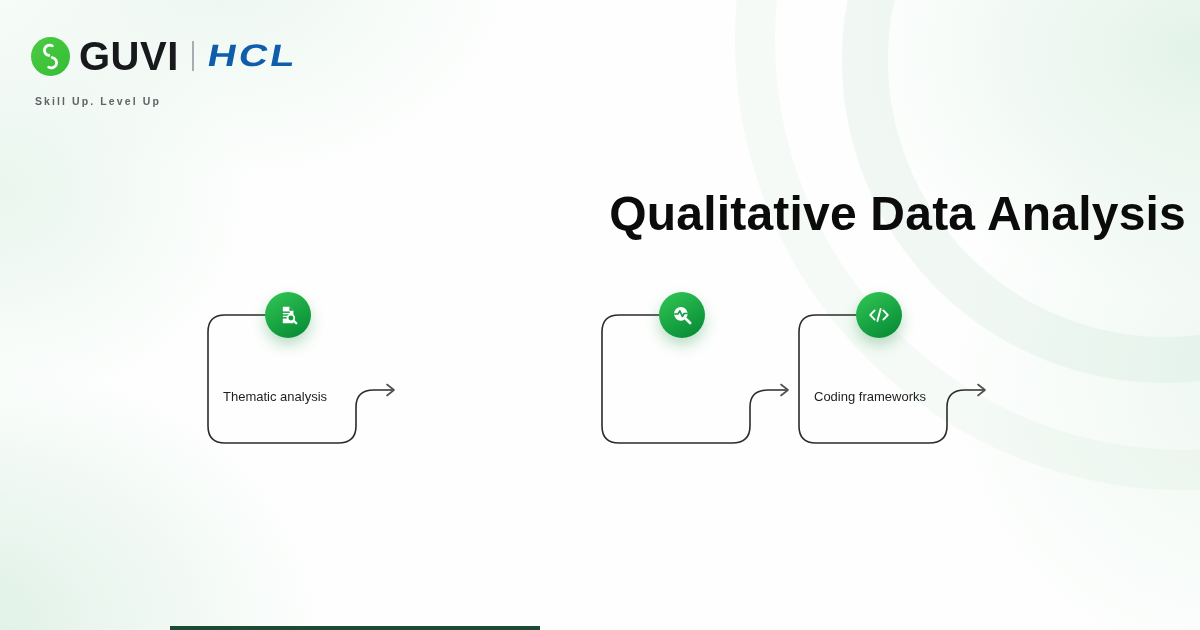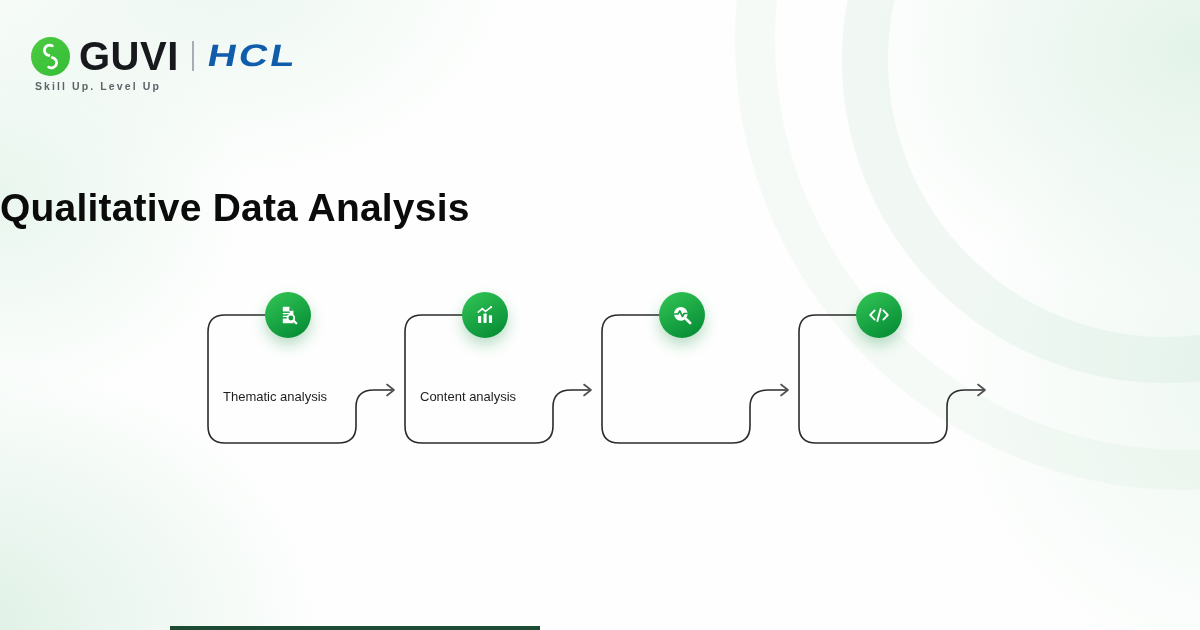--- a/index.html
+++ b/index.html
@@ -19,26 +19,26 @@
   
   .brand{position:absolute;left:31px;top:36px;}
   .brand-row{display:flex;align-items:center;height:40px;}
   .guvi-badge{width:39px;height:39px;border-radius:50%;
     background:linear-gradient(135deg,#4ccb42,#34bd36);
     display:flex;align-items:center;justify-content:center;flex:0 0 auto;}
   .guvi-text{font-size:40px;font-weight:700;color:#17191c;letter-spacing:.5px;margin-left:9px;}
   .brand-divider{width:2px;height:30px;background:#a9adb3;margin:0 14px 0 13px;}
   .hcl-text{font-size:31px;font-weight:800;color:#0f5dab;letter-spacing:2px;
     transform:skewX(-11deg) scaleX(1.28);transform-origin:left center;display:inline-block;}
-  .tagline{margin-top:4px;margin-left:4px;font-size:10.5px;font-weight:600;
+  .tagline{margin-top:19px;margin-left:4px;font-size:10.5px;font-weight:600;
     color:#5f6368;letter-spacing:2.1px;}
 
   
-  .title{position:absolute;left:0;top:186px;width:1186px;margin:0;text-align:left;
-    font-size:39px;font-weight:800;color:#0b0b0c;letter-spacing:.2px;}
+  .title{position:absolute;left:0;top:186px;width:1186px;margin:0;text-align:right;
+    font-size:48px;font-weight:800;color:#0b0b0c;letter-spacing:.2px;}
 
   
   .flow{position:absolute;left:0;top:0;width:1200px;height:630px;}
   .step{position:absolute;top:0;width:200px;height:470px;}
   .step.s1{left:203px}.step.s2{left:400px}.step.s3{left:597px}.step.s4{left:794px}
   .connector{position:absolute;left:0;top:310px;}
   .connector .card-path{fill:none;stroke:#2b2b2b;stroke-width:1.6;}
   .connector .arrow-path{fill:none;stroke:#4f4f4f;stroke-width:1.6;stroke-linecap:round;stroke-linejoin:round;}
   .icon-circle{position:absolute;left:62px;top:292px;width:46px;height:46px;border-radius:50%;
     background:linear-gradient(150deg,#2fc253 8%,#0a9038 85%);
@@ -90,37 +90,20 @@
           <line x1="6.3" y1="9.4" x2="13.6" y2="9.4" stroke="#0f9c3e" stroke-width="1.3"></line>
           <line x1="6.3" y1="12" x2="13.6" y2="12" stroke="#0f9c3e" stroke-width="1.3"></line>
           <line x1="6.3" y1="14.6" x2="11.5" y2="14.6" stroke="#0f9c3e" stroke-width="1.3"></line>
           <circle cx="14.7" cy="14.8" r="3.1" fill="#0f9c3e" stroke="#ffffff" stroke-width="1.6"></circle>
           <line x1="17.1" y1="17.2" x2="19.6" y2="19.6" stroke="#ffffff" stroke-width="2.1" stroke-linecap="round"></line>
         </svg>
       </div>
       <div class="step-label">Thematic analysis</div>
     </div>
 
-    <div class="step s2">
-      <svg class="connector" width="200" height="140" viewBox="0 0 200 140">
-        <path class="card-path" d="M 86 5 L 22 5 Q 5 5 5 22 L 5 116 Q 5 133 22 133 L 135 133 Q 153 133 153 116 L 153 97 Q 153 80 171 80 L 190 80"></path>
-        <path class="arrow-path" d="M 184 74.5 L 191 80 L 184 85.5"></path>
-      </svg>
-      <div class="icon-circle">
-        <svg width="26" height="26" viewBox="0 0 24 24">
-          <rect x="5.6" y="13" width="2.9" height="6.4" rx="0.7" fill="#ffffff"></rect>
-          <rect x="10.6" y="10.6" width="2.9" height="8.8" rx="0.7" fill="#ffffff"></rect>
-          <rect x="15.6" y="12.2" width="2.9" height="7.2" rx="0.7" fill="#ffffff"></rect>
-          <polyline points="5.8,9.4 9.5,6.3 12.5,8.6 17.6,4.7" fill="none" stroke="#ffffff" stroke-width="1.5" stroke-linecap="round" stroke-linejoin="round"></polyline>
-          <circle cx="9.5" cy="6.3" r="1.05" fill="#ffffff"></circle>
-          <circle cx="17.6" cy="4.7" r="1.05" fill="#ffffff"></circle>
-        </svg>
-      </div>
-      <div class="step-label">Content analysis</div>
-    </div>
 
     <div class="step s3">
       <svg class="connector" width="200" height="140" viewBox="0 0 200 140">
         <path class="card-path" d="M 86 5 L 22 5 Q 5 5 5 22 L 5 116 Q 5 133 22 133 L 135 133 Q 153 133 153 116 L 153 97 Q 153 80 171 80 L 190 80"></path>
         <path class="arrow-path" d="M 184 74.5 L 191 80 L 184 85.5"></path>
       </svg>
       <div class="icon-circle">
         <svg width="26" height="26" viewBox="0 0 24 24">
           <circle cx="10.9" cy="10.9" r="6.3" fill="#ffffff"></circle>
           <polyline points="5.3,11.1 8.2,11.1 10,8.2 12.3,13.4 13.9,10.6 16.6,10.6" fill="none" stroke="#0f9c3e" stroke-width="1.5" stroke-linecap="round" stroke-linejoin="round"></polyline>
@@ -134,18 +117,19 @@
         <path class="card-path" d="M 86 5 L 22 5 Q 5 5 5 22 L 5 116 Q 5 133 22 133 L 135 133 Q 153 133 153 116 L 153 97 Q 153 80 171 80 L 190 80"></path>
         <path class="arrow-path" d="M 184 74.5 L 191 80 L 184 85.5"></path>
       </svg>
       <div class="icon-circle">
         <svg width="26" height="26" viewBox="0 0 24 24">
           <polyline points="8,7.8 3.9,12 8,16.2" fill="none" stroke="#ffffff" stroke-width="1.7" stroke-linecap="round" stroke-linejoin="round"></polyline>
           <polyline points="16,7.8 20.1,12 16,16.2" fill="none" stroke="#ffffff" stroke-width="1.7" stroke-linecap="round" stroke-linejoin="round"></polyline>
           <line x1="13.5" y1="6.4" x2="10.5" y2="17.6" stroke="#ffffff" stroke-width="1.7" stroke-linecap="round"></line>
         </svg>
       </div>
+      <div class="step-label">Coding frameworks</div>
     </div>
 
   </div>
 
   <div class="bottom-strip"></div>
 </div>
 
 </body></html>

